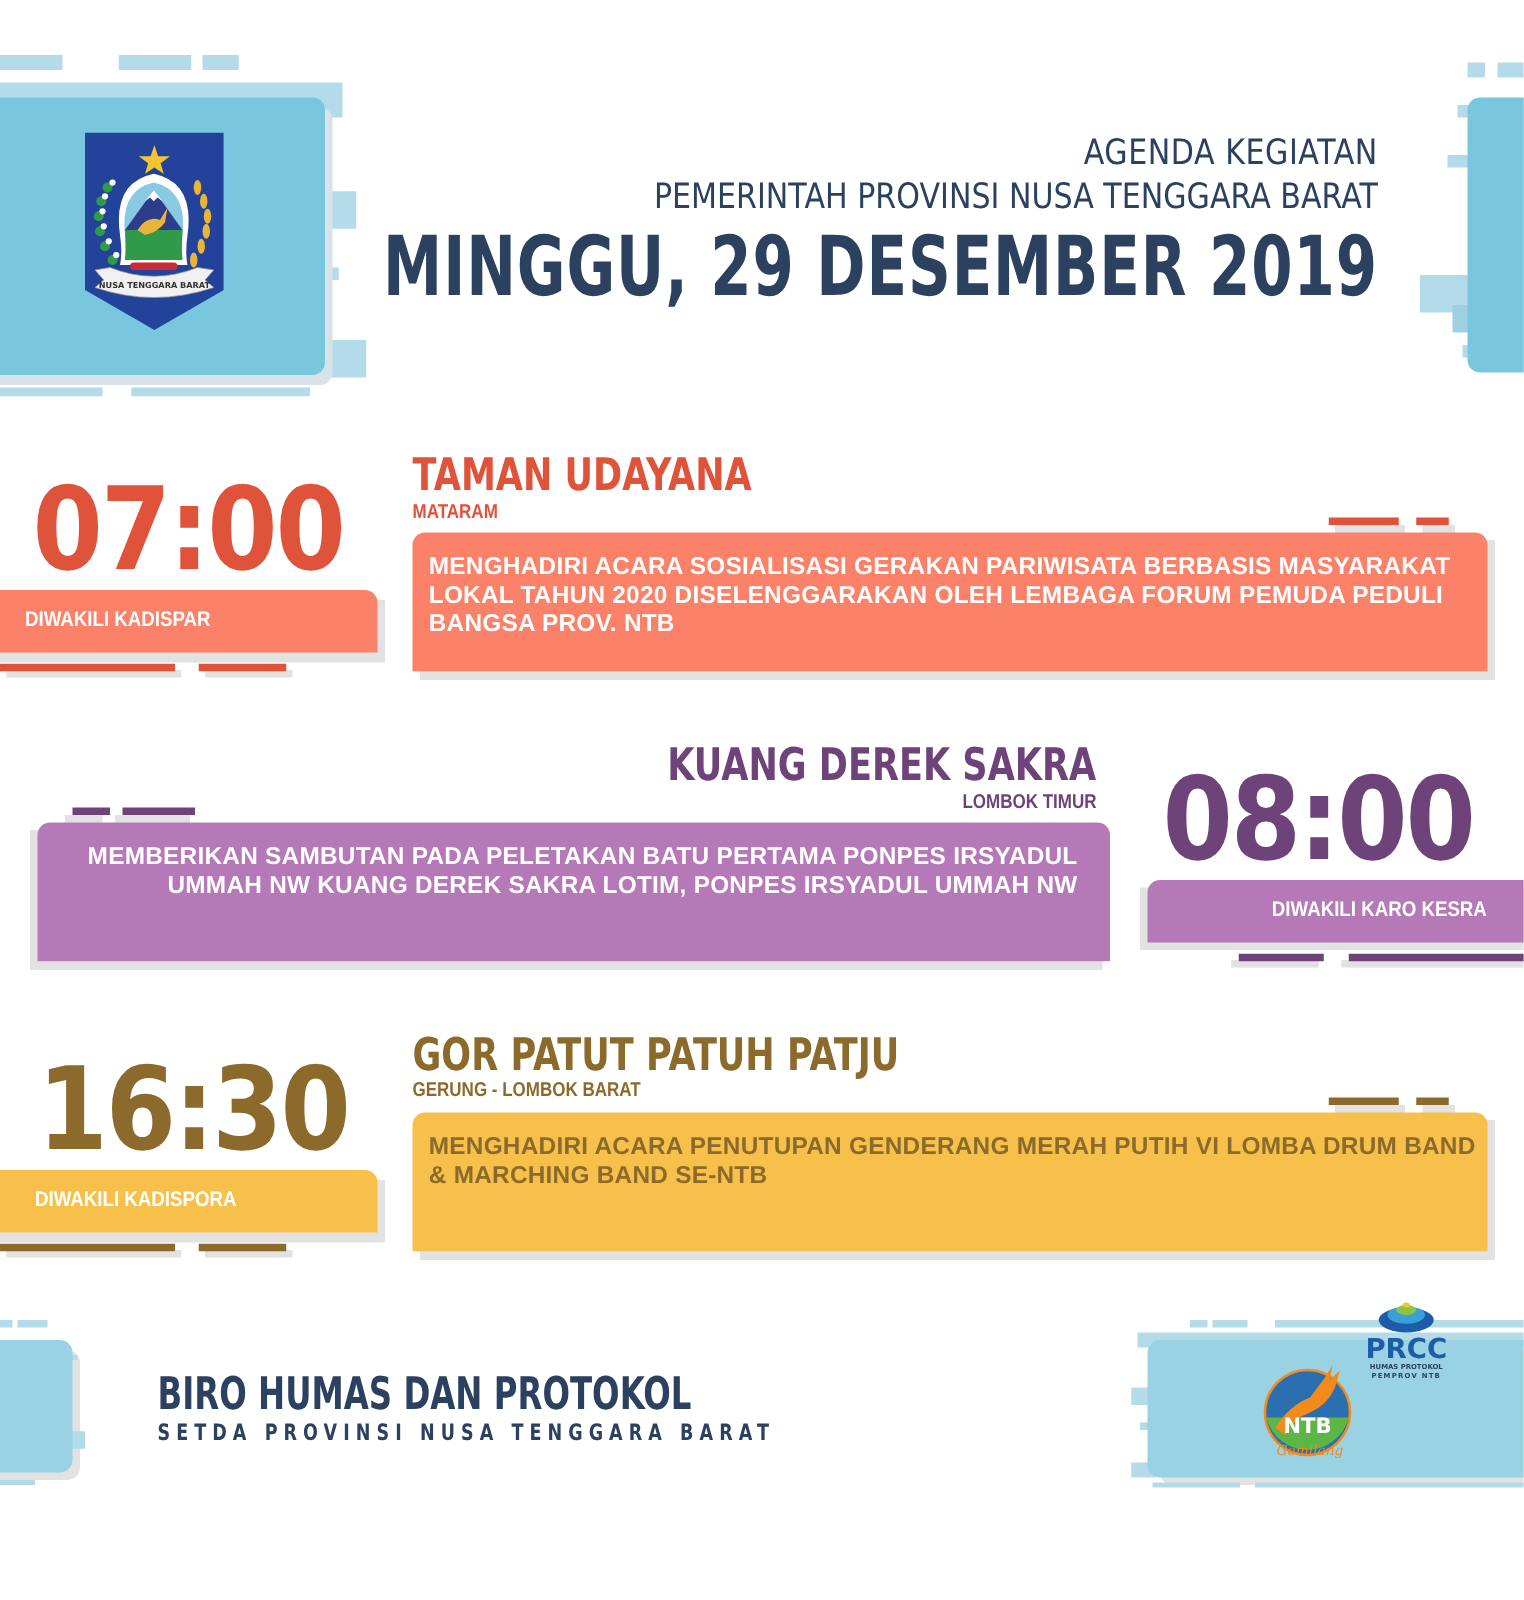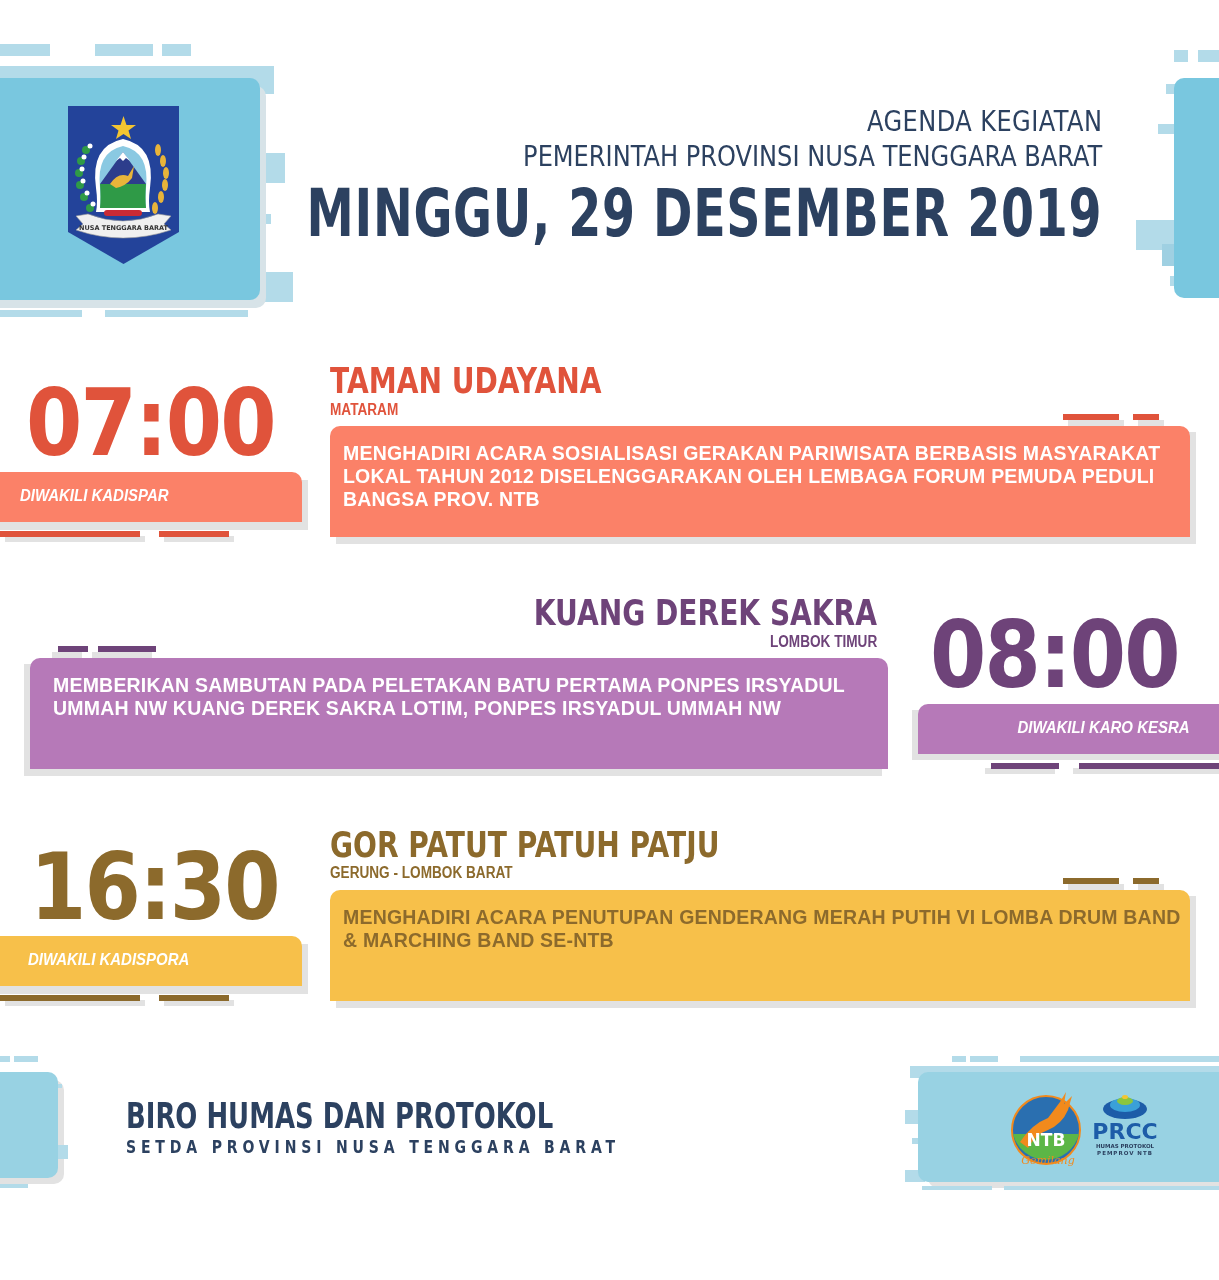--- a/index.html
+++ b/index.html
@@ -15,21 +15,21 @@
   .hdr-panel-shadow { position: absolute; left: 0; top: 86px; width: 266px; height: 222px; background: #d7e3e8; border-radius: 0 10px 10px 0; }
   .right-panel { position: absolute; left: 1174px; top: 78px; width: 60px; height: 220px; background: #79c7df; border-radius: 10px 0 0 10px; }
 
   .title-block { position: absolute; right: 117px; top: 104px; text-align: right; color: #2c4160; }
   .title-l1 { font-family: "DejaVu Sans", sans-serif; font-size: 28px; letter-spacing: 0.5px; line-height: 36px; font-weight: normal; transform: scaleX(0.86); transform-origin: right; }
   .title-l2 { font-family: "DejaVu Sans", sans-serif; font-size: 28px; line-height: 34px; transform: scaleX(0.86); transform-origin: right; }
   .title-date { font-family: "DejaVu Sans", sans-serif; font-weight: bold; font-size: 66px; line-height: 80px; letter-spacing: 1px; transform: scaleX(0.72); transform-origin: right; white-space: nowrap; }
 
   
   .time { position: absolute; font-family: "DejaVu Sans", sans-serif; font-weight: bold; font-size: 92px; line-height: 92px; letter-spacing: -2px; transform: scaleX(0.88); transform-origin: left; white-space: nowrap; }
-  .pill { position: absolute; height: 52px; border-radius: 0 10px 0 0; font-style: italic; }
+  .pill { position: absolute; height: 52px; border-radius: 0 10px 0 0; }
   .pill-label { position: absolute; color: #fff; font-weight: bold; font-size: 17px; font-family: "Liberation Sans", sans-serif; transform: scaleX(0.88); white-space: nowrap; }
   .place { position: absolute; font-family: "DejaVu Sans", sans-serif; font-weight: bold; font-size: 36px; line-height: 38px; white-space: nowrap; transform: scaleX(0.78); }
   .sub-place { position: absolute; font-weight: bold; font-size: 16px; line-height: 18px; white-space: nowrap; transform: scaleX(0.85); }
   .card { position: absolute; border-radius: 10px 10px 0 0; }
   .card-text { position: absolute; font-weight: bold; font-size: 19.5px; line-height: 23px; letter-spacing: 0.2px; }
   .bar { position: absolute; height: 6px; }
 
   .footer-title { position: absolute; left: 126px; top: 1096px; color: #2c4160; font-family: "DejaVu Sans", sans-serif; font-weight: bold; font-size: 36px; line-height: 40px; transform: scaleX(0.72); transform-origin: left; white-space: nowrap; }
   .footer-sub { position: absolute; left: 126px; top: 1136px; color: #2c4160; font-family: "DejaVu Sans", sans-serif; font-weight: bold; font-size: 18px; letter-spacing: 6.2px; white-space: nowrap; transform: scaleX(0.78); transform-origin: left; }
 </style>
@@ -116,34 +116,34 @@
 <div class="place" style="left:330px;top:362px;color:#e0533b;transform-origin:left;">TAMAN UDAYANA</div>
 <div class="sub-place" style="left:330px;top:401px;color:#e0533b;transform-origin:left;">MATARAM</div>
 
 <div class="shadow" style="left:1068px;top:420px;width:56px;height:8px;"></div>
 <div class="bar" style="left:1063px;top:414px;width:56px;background:#e0533b;"></div>
 <div class="shadow" style="left:1138px;top:420px;width:26px;height:8px;"></div>
 <div class="bar" style="left:1133px;top:414px;width:26px;background:#e0533b;"></div>
 
 <div class="shadow" style="left:336px;top:432px;width:860px;height:112px;"></div>
 <div class="card" style="left:330px;top:426px;width:860px;height:111px;background:#fb8168;">
-  <div class="card-text" style="left:13px;top:16px;width:840px;color:#fff;">MENGHADIRI ACARA SOSIALISASI GERAKAN PARIWISATA BERBASIS MASYARAKAT LOKAL TAHUN 2012 DISELENGGARAKAN OLEH LEMBAGA FORUM PEMUDA PEDULI BANGSA PROV. NTB</div>
+  <div class="card-text" style="left:13px;top:16px;width:840px;color:#fff;">MENGHADIRI ACARA SOSIALISASI GERAKAN PARIWISATA BERBASIS MASYARAKAT LOKAL TAHUN 2020 DISELENGGARAKAN OLEH LEMBAGA FORUM PEMUDA PEDULI BANGSA PROV. NTB</div>
 </div>
 
 <div class="place" style="right:342px;top:594px;color:#6e4379;transform-origin:right;">KUANG DEREK SAKRA</div>
 <div class="sub-place" style="right:342px;top:633px;color:#6e4379;transform-origin:right;">LOMBOK TIMUR</div>
 
 <div class="shadow" style="left:52px;top:652px;width:30px;height:10px;"></div>
 <div class="bar" style="left:58px;top:646px;width:30px;background:#6e4379;"></div>
 <div class="shadow" style="left:92px;top:652px;width:60px;height:10px;"></div>
 <div class="bar" style="left:98px;top:646px;width:58px;background:#6e4379;"></div>
 
 <div class="shadow" style="left:24px;top:664px;width:858px;height:112px;"></div>
 <div class="card" style="left:30px;top:658px;width:858px;height:111px;background:#b679b8;">
-  <div class="card-text" style="left:23px;top:16px;width:832px;color:#fff;text-align:left;">MEMBERIKAN SAMBUTAN PADA PELETAKAN BATU PERTAMA PONPES IRSYADUL UMMAH NW KUANG DEREK SAKRA LOTIM, PONPES IRSYADUL UMMAH NW</div>
+  <div class="card-text" style="left:0;top:16px;width:832px;color:#fff;text-align:right;">MEMBERIKAN SAMBUTAN PADA PELETAKAN BATU PERTAMA PONPES IRSYADUL UMMAH NW KUANG DEREK SAKRA LOTIM, PONPES IRSYADUL UMMAH NW</div>
 </div>
 
 <div class="time" style="left:930px;top:610px;color:#6e4379;">08:00</div>
 <div class="shadow" style="left:912px;top:710px;width:307px;height:50px;"></div>
 <div class="pill" style="left:918px;top:704px;width:301px;height:50px;background:#b679b8;border-radius:10px 0 0 0;">
   <div class="pill-label" style="right:30px;top:14px;transform-origin:right;">DIWAKILI KARO KESRA</div>
 </div>
 <div class="shadow" style="left:985px;top:768px;width:70px;height:6px;"></div>
 <div class="bar" style="left:991px;top:763px;width:68px;background:#6e4379;"></div>
 <div class="shadow" style="left:1073px;top:768px;width:146px;height:6px;"></div>
@@ -199,21 +199,21 @@
 <div class="abs" style="left:1008px;top:1084px;width:78px;height:86px;">
   <svg width="78" height="86" viewBox="0 0 78 86">
     <circle cx="38" cy="46" r="34" fill="#2a6fb0" stroke="#f28a1c" stroke-width="2"></circle>
     <path d="M5 50 A34 34 0 0 0 71 50 Z" fill="#5cb646"></path>
     <path d="M12 58 Q24 40 40 34 L52 18 L58 8 L56 20 L64 12 L60 26 Q54 40 40 46 Q28 50 20 64 Z" fill="#f28a1c"></path>
     <text x="38" y="62" font-size="17" font-weight="bold" font-family="DejaVu Sans, sans-serif" fill="#fff" text-anchor="middle">NTB</text>
     <text x="40" y="80" font-size="11" font-style="italic" font-family="DejaVu Serif, serif" fill="#f28a1c" text-anchor="middle">Gemilang</text>
   </svg>
 </div>
 
-<div class="abs" style="left:1090px;top:1087px;width:70px;height:80px;">
+<div class="abs" style="left:1090px;top:1034px;width:70px;height:80px;">
   <svg width="70" height="80" viewBox="0 0 70 80">
     <ellipse cx="35" cy="22" rx="22" ry="10" fill="#1d5ca8"></ellipse>
     <ellipse cx="35" cy="18" rx="15" ry="7" fill="#3aa0d8"></ellipse>
     <ellipse cx="35" cy="14" rx="8" ry="4" fill="#8cc63f"></ellipse>
     <ellipse cx="35" cy="10" rx="3" ry="2" fill="#f3c531"></ellipse>
     <text x="35" y="52" font-size="22" font-weight="bold" font-family="DejaVu Sans, sans-serif" fill="#1d5ca8" text-anchor="middle">PRCC</text>
     <text x="35" y="61" font-size="5.5" font-weight="bold" font-family="DejaVu Sans, sans-serif" fill="#2c4160" text-anchor="middle">HUMAS PROTOKOL</text>
     <text x="35" y="68" font-size="5.5" font-weight="bold" font-family="DejaVu Sans, sans-serif" fill="#2c4160" text-anchor="middle" letter-spacing="1">PEMPROV NTB</text>
   </svg>
 </div>

